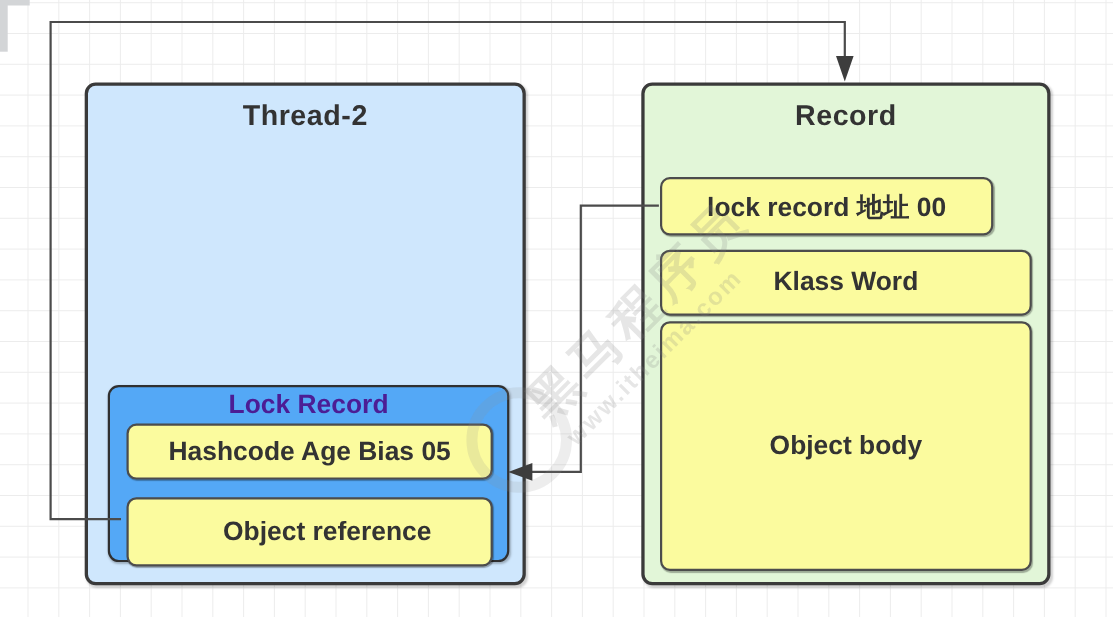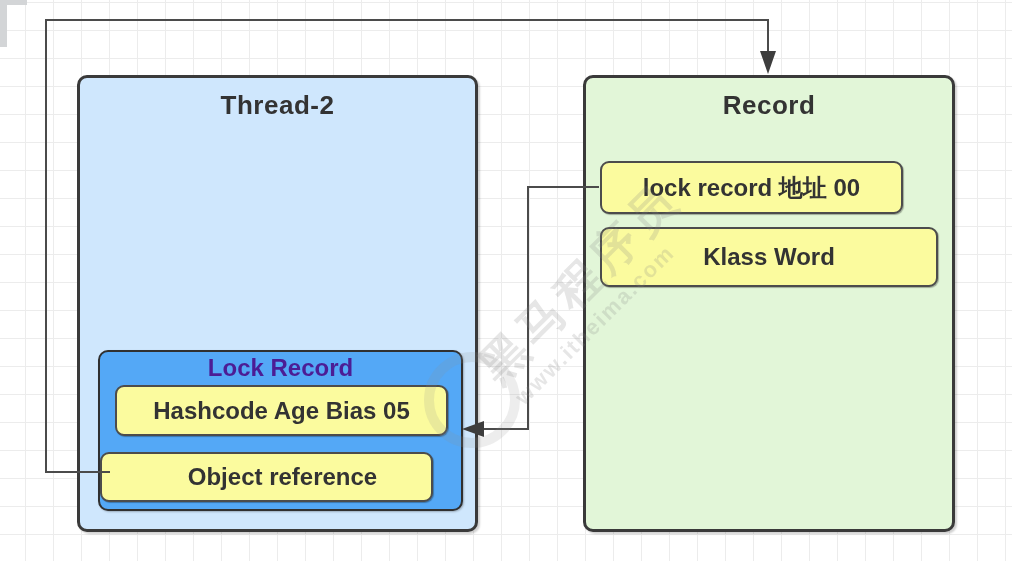--- a/index.html
+++ b/index.html
@@ -49,21 +49,21 @@
   }
   .cell{
     position:absolute;background:var(--cell-fill);
     border:2px solid #4c4c4c;border-radius:9px;
     display:flex;align-items:center;justify-content:center;
     font-weight:bold;font-size:24px;color:var(--text);
     box-shadow:1px 1px 1px rgba(0,0,0,0.3);white-space:nowrap;
   }
   
   .cell.hashcode{left:15px;top:33px;width:333px;height:51px;}
-  .cell.objref{left:0;top:100px;width:333px;height:50px;padding-left:32px;}
+  .cell.objref{left:15px;top:100px;width:333px;height:63px;padding-left:32px;}
   
   .cell.lockaddr{left:14px;top:83px;width:303px;height:53px;}
   .cell.klass{left:14px;top:149px;width:338px;height:60px;}
   .cell.objbody{left:14px;top:214px;width:338px;height:227px;}
 
   svg.connectors{position:absolute;left:0;top:0;z-index:5;pointer-events:none;}
   svg.connectors path{fill:none;stroke:var(--connector);stroke-width:2px;}
   svg.connectors polygon{fill:#3d3d3d;}
 
   .watermark{position:absolute;left:0;top:0;width:1012px;height:561px;z-index:6;pointer-events:none;}
@@ -96,20 +96,21 @@
       <div class="lock-record-title">Lock Record</div>
       <div class="cell hashcode">Hashcode Age Bias 05</div>
       <div class="cell objref">Object reference</div>
     </div>
   </div>
 
   <div class="node object-box">
     <div class="node-title">Record</div>
     <div class="cell lockaddr">lock record 地址 00</div>
     <div class="cell klass">Klass Word</div>
+    <div class="cell objbody">Object body</div>
   </div>
 
   <svg class="connectors" width="1012" height="561">
     <path d="M110,472 L46,472 L46,20 L768,20 L768,52"></path>
     <polygon points="760,51 776,51 768,74"></polygon>
     <path d="M599,187 L528,187 L528,429 L483,429"></path>
     <polygon points="462,429 484,421 484,437"></polygon>
   </svg>
 
   <div class="watermark">

